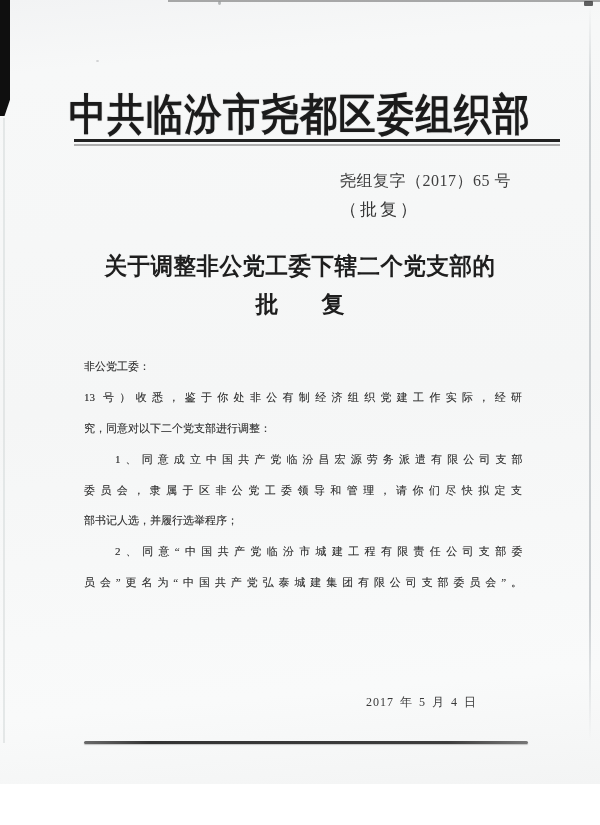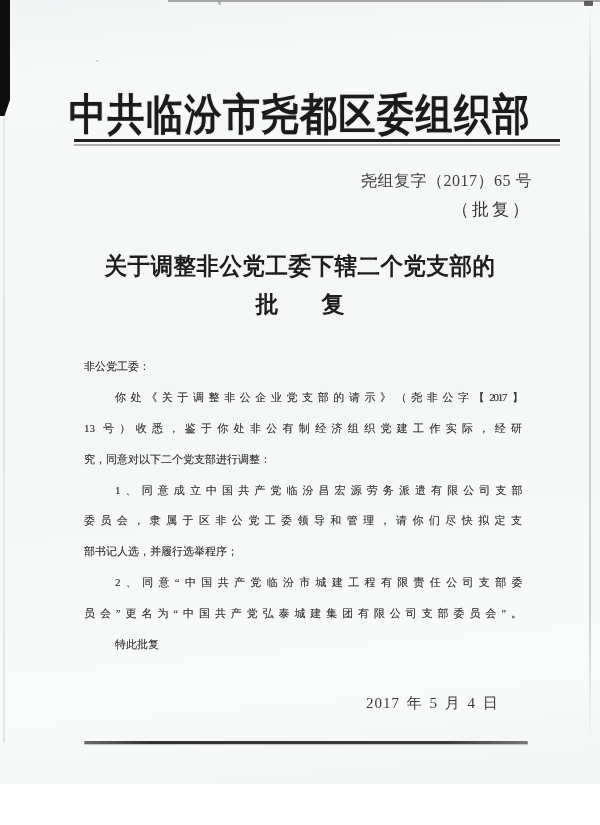--- a/index.html
+++ b/index.html
@@ -37,21 +37,21 @@
     transform: scaleY(1.16); transform-origin: 50% 0;
     text-shadow: 0 0 1px rgba(20,20,20,.45);
     white-space:nowrap;
   }
   .head-rule {
     position:absolute; left:74px; top:139px; width:486px; height:2px;
     border-top:3px solid #222; border-bottom:2px solid #aeaeae;
   }
 
   
-  .ref-block { position:absolute; left:340px; top:171px; width:192px; text-align:right; }
+  .ref-block { position:absolute; left:340px; top:171px; width:192px; text-align:left; }
   .ref-number { font-size:16px; color:#3f3f3f; letter-spacing:.5px; white-space:nowrap; }
   .doc-type { margin-top:6px; font-size:17px; color:#333; letter-spacing:3px; font-weight:500; white-space:nowrap; }
 
   
   .title-1 {
     position:absolute; left:0; right:0; top:250px; text-align:center;
     font-size:22.5px; font-weight:700; color:#1e1e1e; letter-spacing:.5px;
     transform: scaleY(1.05); transform-origin:50% 0; white-space:nowrap;
   }
   .title-2 {
@@ -67,21 +67,21 @@
     text-shadow: 0 0 .6px rgba(45,45,45,.5);
   }
   .line { height:30.9px; line-height:30.9px; overflow:hidden; white-space:normal; }
   .indent { text-indent:31px; }
   .j { text-align:justify; text-align-last:justify; }
   .j.indent { letter-spacing:-.5px; }
   .tight { letter-spacing:-1.2px !important; }
 
   .doc-date {
     position:absolute; left:366px; top:694px;
-    font-size:15px; color:#3a3a3a; letter-spacing:1px; word-spacing:2px; white-space:nowrap;
+    font-size:12px; color:#3a3a3a; letter-spacing:1px; word-spacing:2px; white-space:nowrap;
   }
 
   
   .bottom-rule {
     position:absolute; left:84px; top:741px; width:444px; height:3px;
     background:linear-gradient(90deg,#6a6a6a,#333 15%,#3d3d3d 82%,#777);
     border-radius:2px; box-shadow:0 1px 1px rgba(130,130,130,.45);
   }
 
   
@@ -113,29 +113,27 @@
   <div class="ref-block">
     <div class="ref-number">尧组复字（2017）65 号</div>
     <div class="doc-type">（批复）</div>
   </div>
 
   <div class="title-1">关于调整非公党工委下辖二个党支部的</div>
   <div class="title-2">批　复</div>
 
   <div class="body-text">
     <div class="line">非公党工委：</div>
-    <div class="line indent j tight">你处《关于调整非公企业党支部的请示》（尧非公字【2017】</div>
     <div class="line j">13 号）收悉，鉴于你处非公有制经济组织党建工作实际，经研</div>
     <div class="line">究，同意对以下二个党支部进行调整：</div>
     <div class="line indent j">1、同意成立中国共产党临汾昌宏源劳务派遣有限公司支部</div>
     <div class="line j">委员会，隶属于区非公党工委领导和管理，请你们尽快拟定支</div>
     <div class="line">部书记人选，并履行选举程序；</div>
     <div class="line indent j">2、同意“中国共产党临汾市城建工程有限责任公司支部委</div>
     <div class="line j">员会”更名为“中国共产党弘泰城建集团有限公司支部委员会”。</div>
-    <div class="line indent">特此批复</div>
   </div>
 
   <div class="doc-date">2017 年 5 月 4 日</div>
 
   <div class="bottom-rule"></div>
 
   <div class="watermark">
     <svg class="wm-logo" viewBox="0 0 26 26">
       <circle cx="13" cy="14" r="9.5" fill="none" stroke="#c4c9cd" stroke-width="1.6"></circle>
       <circle cx="6.5" cy="6.5" r="2.6" fill="none" stroke="#c4c9cd" stroke-width="1.4"></circle>

